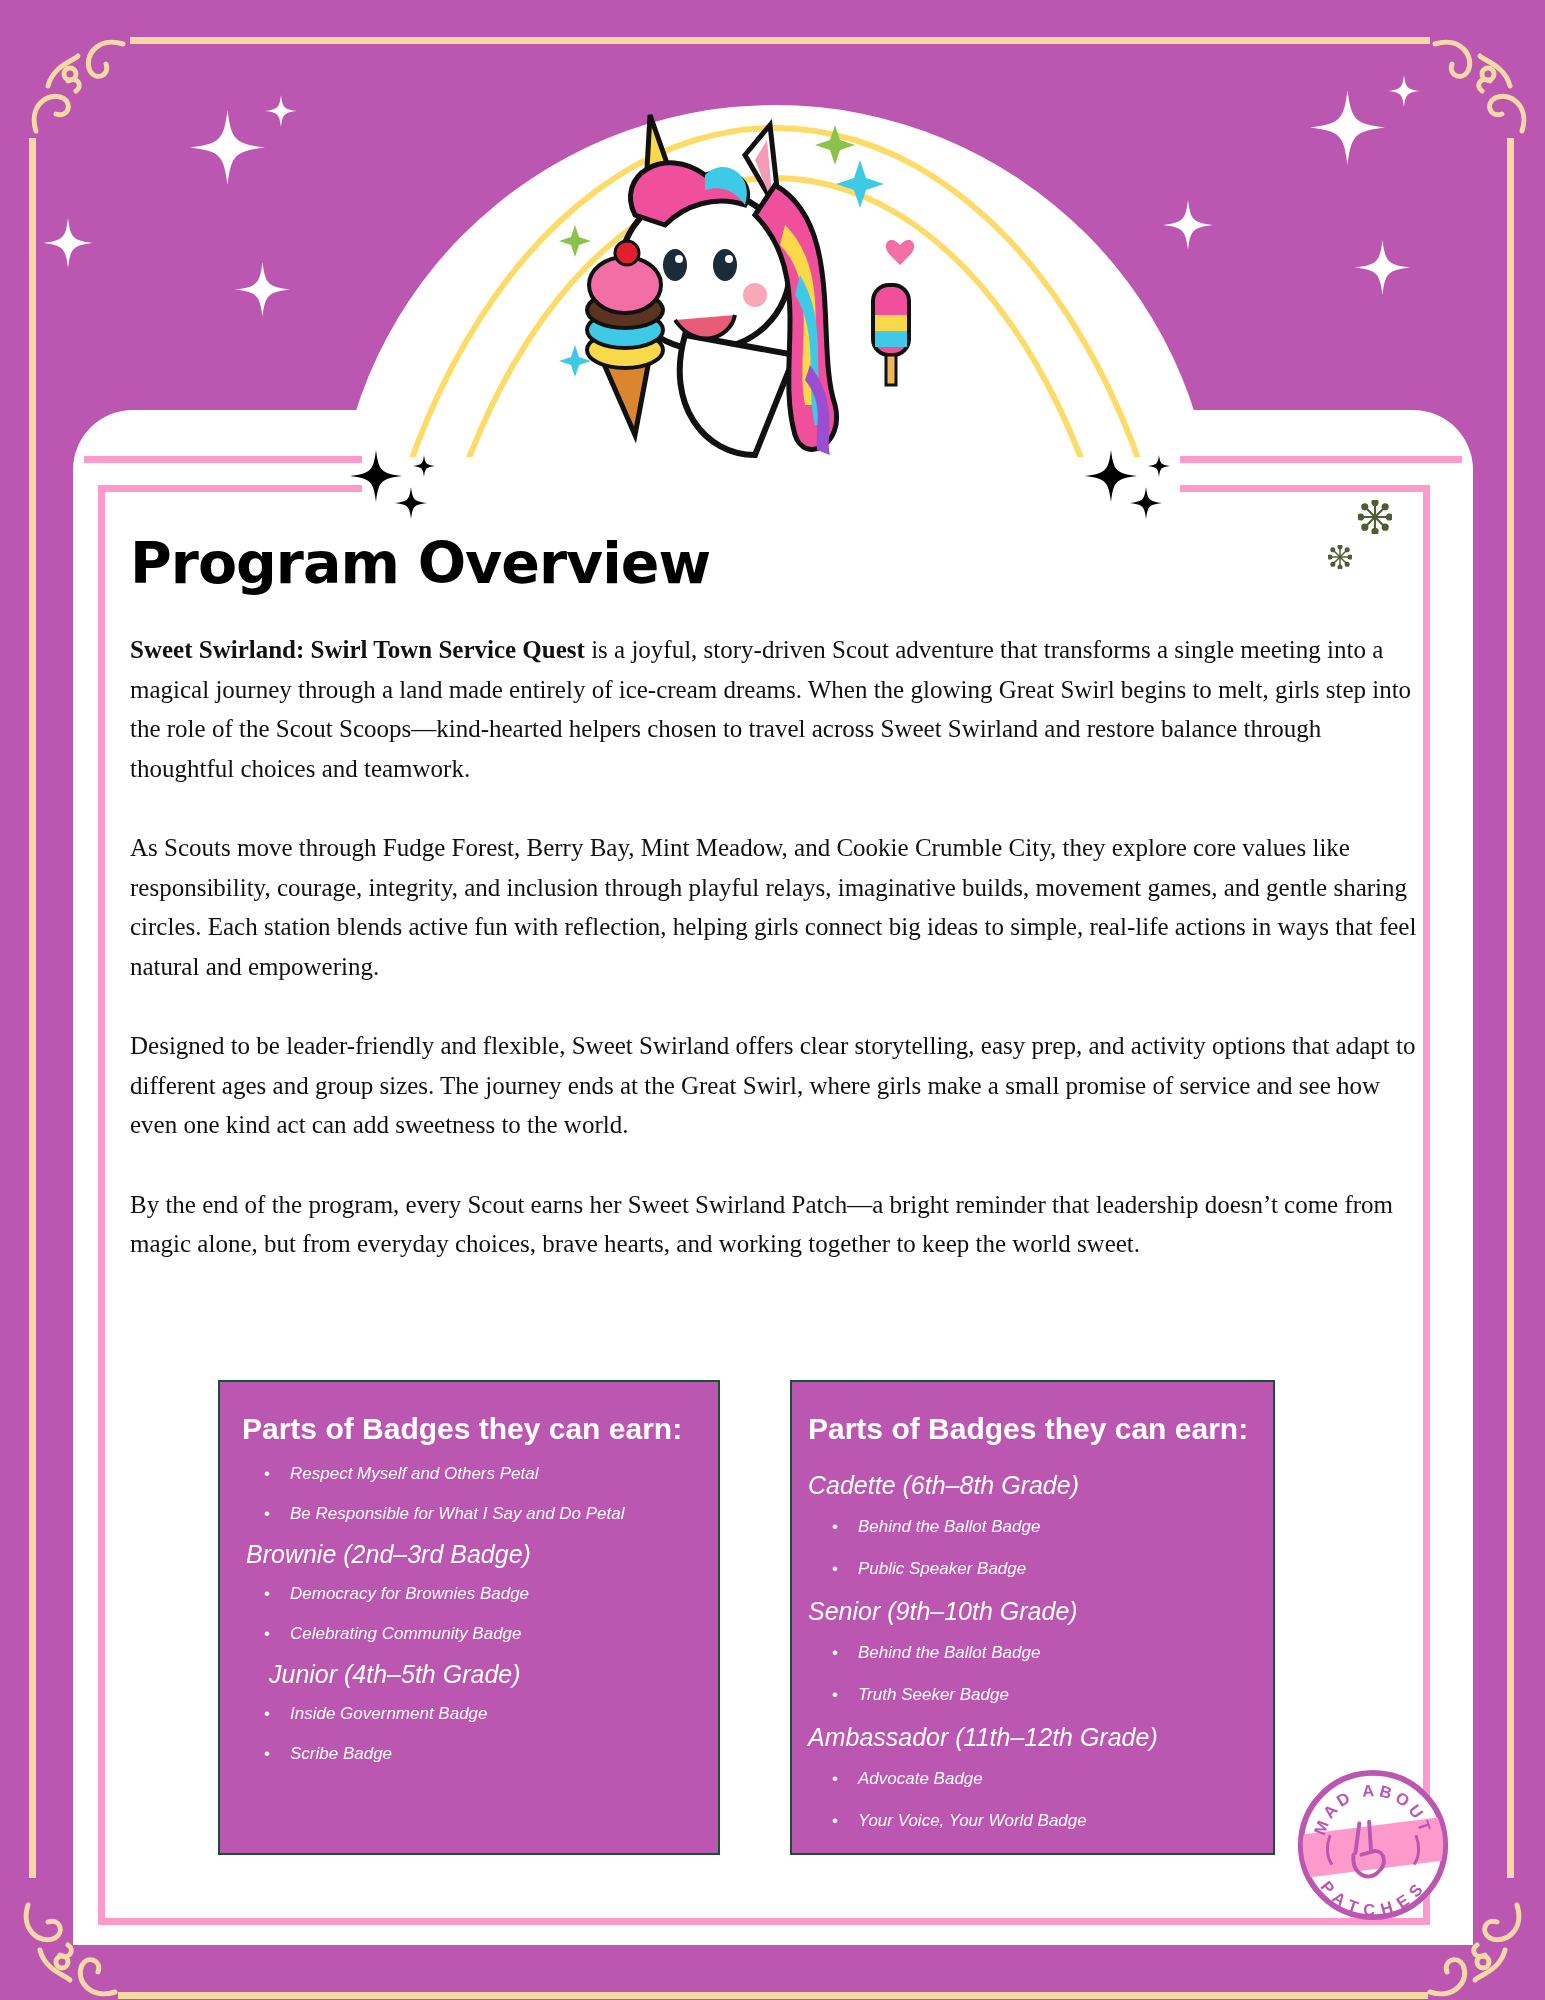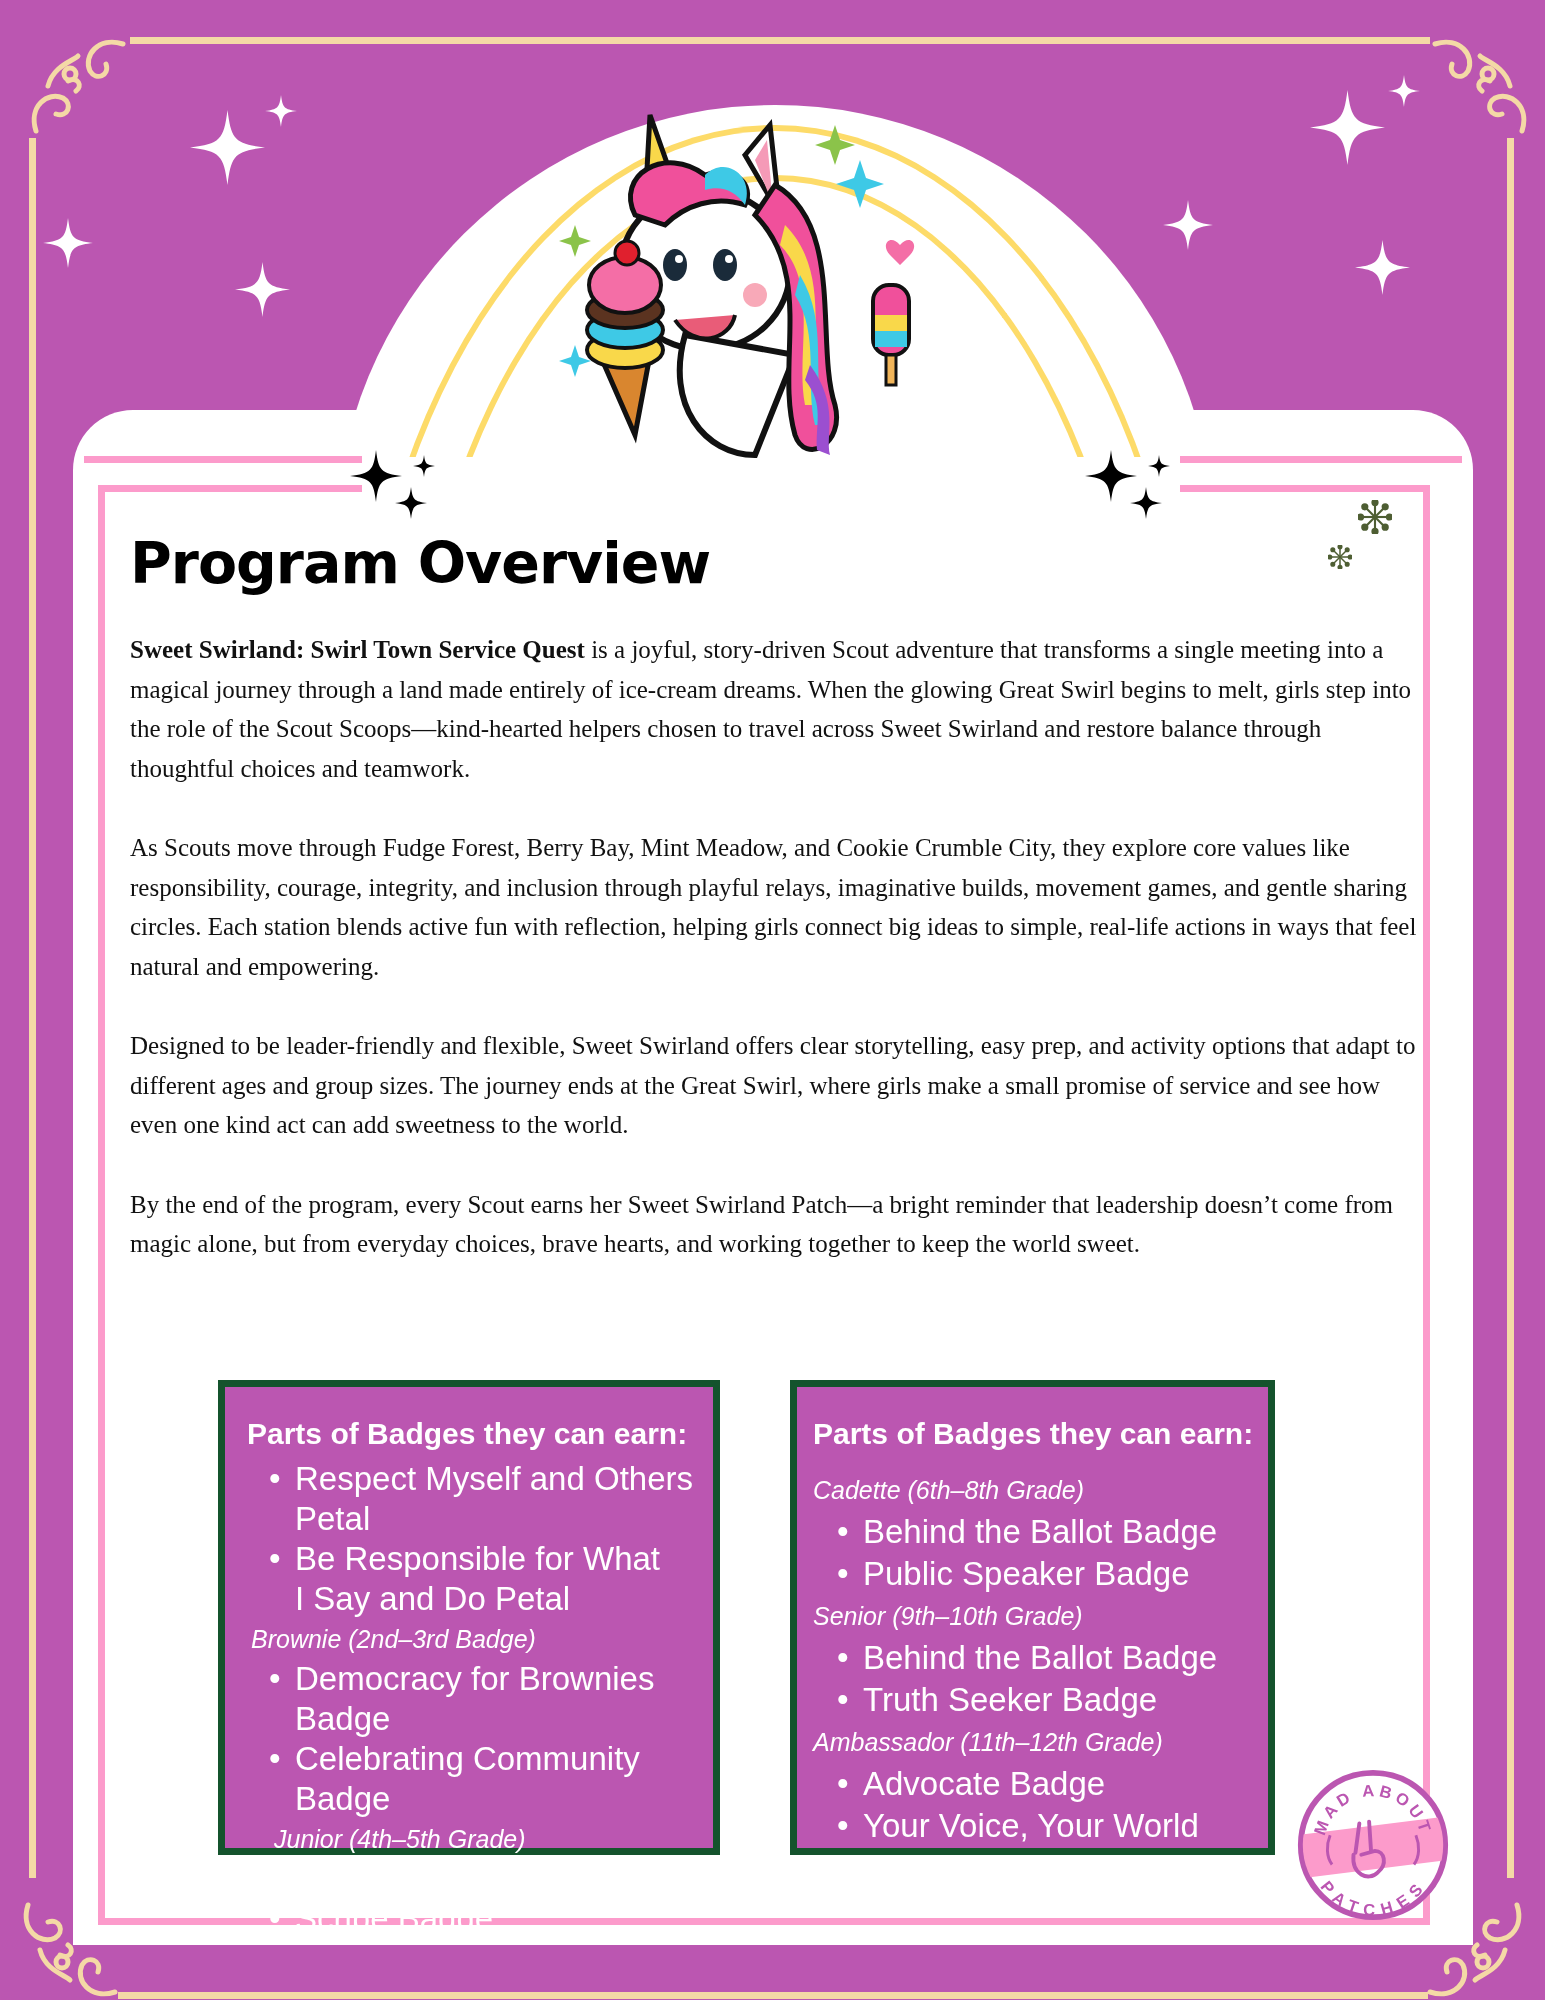--- a/index.html
+++ b/index.html
@@ -11,25 +11,25 @@
   
   .card { position:absolute; left:73px; top:410px; width:1400px; height:1535px; background:#fff; border-radius:60px 60px 0 0; }
   .arch-white { position:absolute; left:335px; top:105px; width:880px; height:900px; background:#fff; border-radius:440px 440px 0 0; }
   .arch-line { position:absolute; border:6px solid #fddb69; border-bottom:none; border-radius:50% 50% 0 0 / 50% 50% 0 0; }
   .pink-h { position:absolute; height:7px; background:#fc9bcb; }
   .inner-frame { position:absolute; left:98px; top:485px; width:1332px; height:1440px; border:7px solid #fc9bcb; border-top:none; box-sizing:border-box; }
   .title { position:absolute; left:130px; top:530px; font-family:"DejaVu Sans", sans-serif; font-weight:bold; font-size:57px; color:#000; letter-spacing:-1px; }
   .body-text { position:absolute; left:130px; top:630px; width:1290px; font-family:"Liberation Sans", sans-serif; font-size:25px; line-height:39.5px; color:#111; }
   .body-text p { margin:0 0 40px 0;font-family:Liberation Serif, serif; }
   .body-text b { font-weight:bold; }
-  .badge-box { position:absolute; background:#bb56b1; border:7px solid #14532d; box-sizing:border-box; color:#fff; }
+  .badge-box { position:absolute; background:#bb56b1; border:2px solid #14532d; box-sizing:border-box; color:#fff; }
   .badge-title { font-family:"Liberation Sans", sans-serif; font-weight:bold; font-size:30px; margin:0; white-space:nowrap; }
   .level { font-style:italic; font-size:25px; line-height:40px; margin:0; }
   .badge-list { list-style:none; margin:0; padding:0 0 0 48px; }
-  .badge-list li { font-size:33px; line-height:40px; position:relative; }
+  .badge-list li { font-style:italic; font-size:17px; line-height:40px; position:relative; }
   .badge-list li::before { content:"\2022"; position:absolute; left:-26px; top:0; font-style:normal; }
   .sparkle { position:absolute; }
   .unicorn { position:absolute; left:555px; top:105px; width:380px; height:380px; }
   .logo { position:absolute; left:1295px; top:1767px; width:156px; height:156px; }
   .flourish { position:absolute; width:100px; height:100px; }
 </style>
 </head>
 <body>
 
 <div class="gold-h" style="left:130px; top:37px; width:1300px;"></div>

